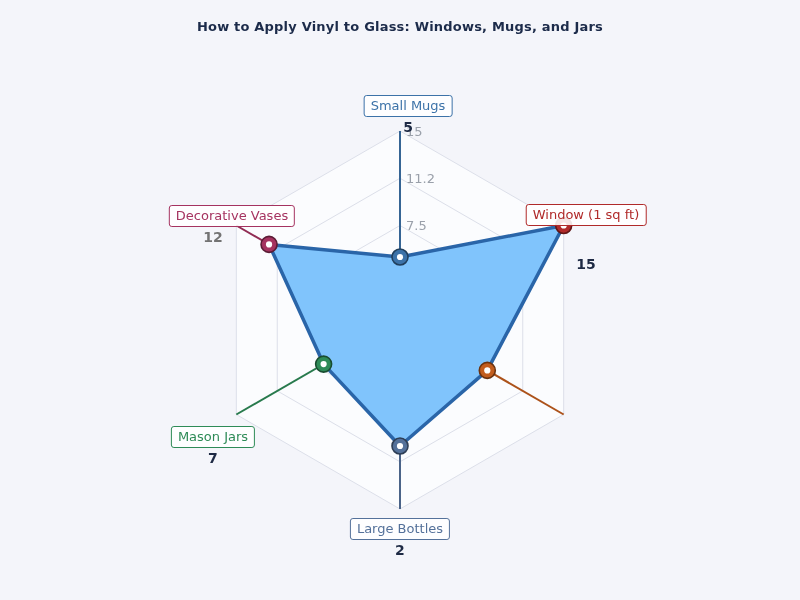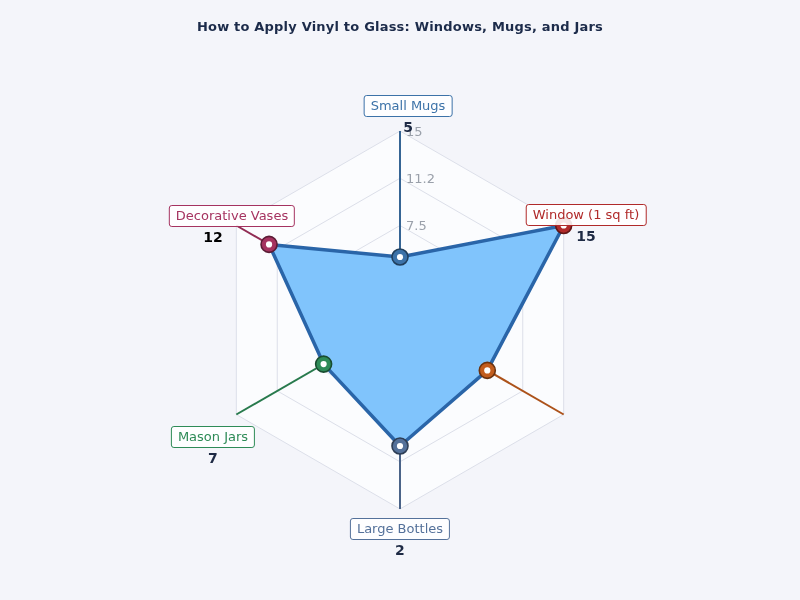--- a/index.html
+++ b/index.html
@@ -85,29 +85,29 @@
       <circle cx="323.61655938621254" cy="364.1" r="8" fill="#2e8b57" stroke="#194c30" stroke-width="1.6"></circle>
       <circle cx="323.61655938621254" cy="364.1" r="3.1" fill="#ffffff" stroke="none"></circle>
       <circle cx="269.05695894779285" cy="244.40000000000003" r="8" fill="#a53360" stroke="#5b1c35" stroke-width="1.6"></circle>
       <circle cx="269.05695894779285" cy="244.40000000000003" r="3.1" fill="#ffffff" stroke="none"></circle>
     </svg>
   <div class="chart-title" style="color: rgb(28, 43, 74);">How to Apply Vinyl to Glass: Windows, Mugs, and Jars</div>
 <div class="cat-label" style="left: 408px; top: 95px;">
       <span class="cat-box" style="border-color: rgb(60, 114, 168); color: rgb(60, 114, 168);">Small Mugs</span>
       <div class="cat-value" style="color: rgb(30, 42, 68);">5</div>
     </div>
-    <div class="cat-label" style="left: 586px; top: 204px;">
+    <div class="cat-label" style="left: 586px; top: 204px; gap: 28px;">
       <span class="cat-box" style="border-color: rgb(176, 42, 42); color: rgb(176, 42, 42);">Window (1 sq ft)</span>
       <div class="cat-value" style="color: rgb(30, 42, 68);">15</div>
     </div>
     <div class="cat-label" style="left: 400px; top: 518px;">
       <span class="cat-box" style="border-color: rgb(84, 113, 154); color: rgb(84, 113, 154);">Large Bottles</span>
       <div class="cat-value" style="color: rgb(30, 42, 68);">2</div>
     </div>
     <div class="cat-label" style="left: 213px; top: 418px;">
       <span class="cat-box" style="border-color: rgb(46, 139, 87); color: rgb(46, 139, 87); margin-top: 8px;">Mason Jars</span>
       <div class="cat-value" style="color: rgb(30, 42, 68);">7</div>
     </div>
     <div class="cat-label" style="left: 213px; top: 205px;">
       <span class="cat-box" style="border-color: rgb(165, 51, 96); color: rgb(165, 51, 96); margin-left: 38px;">Decorative Vases</span>
-      <div class="cat-value" style="color: #000000;">12</div>
+      <div class="cat-value" style="color: #737373;">12</div>
     </div>
   </div>
 
 </body></html>

